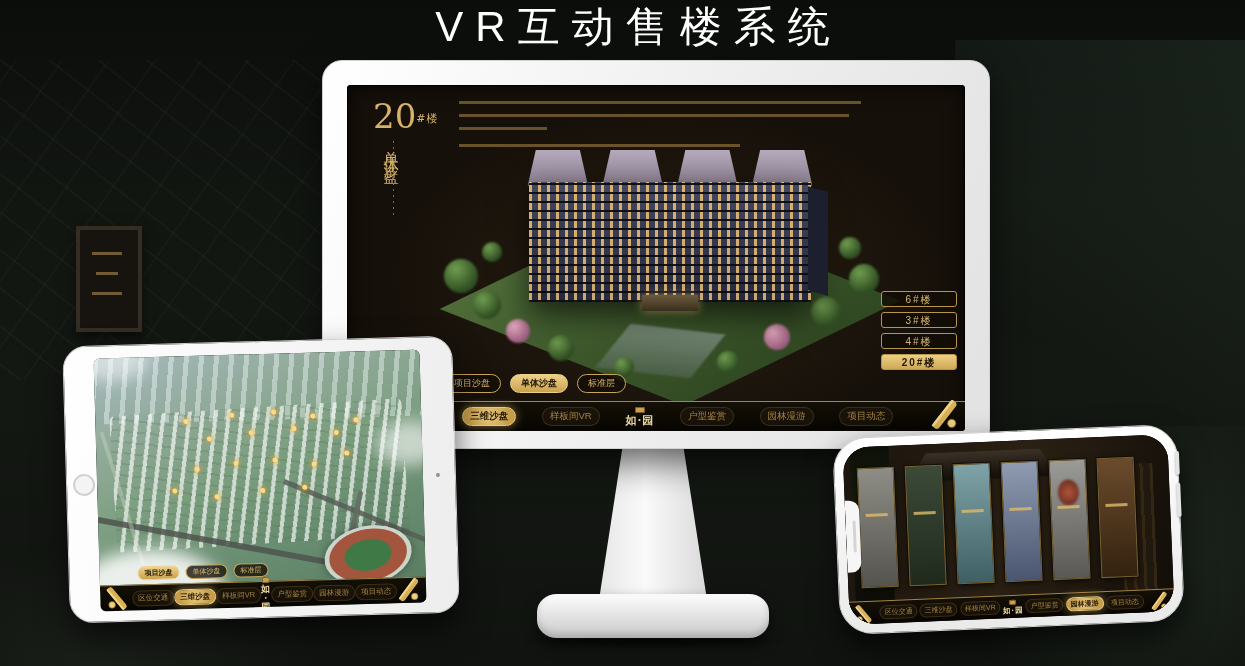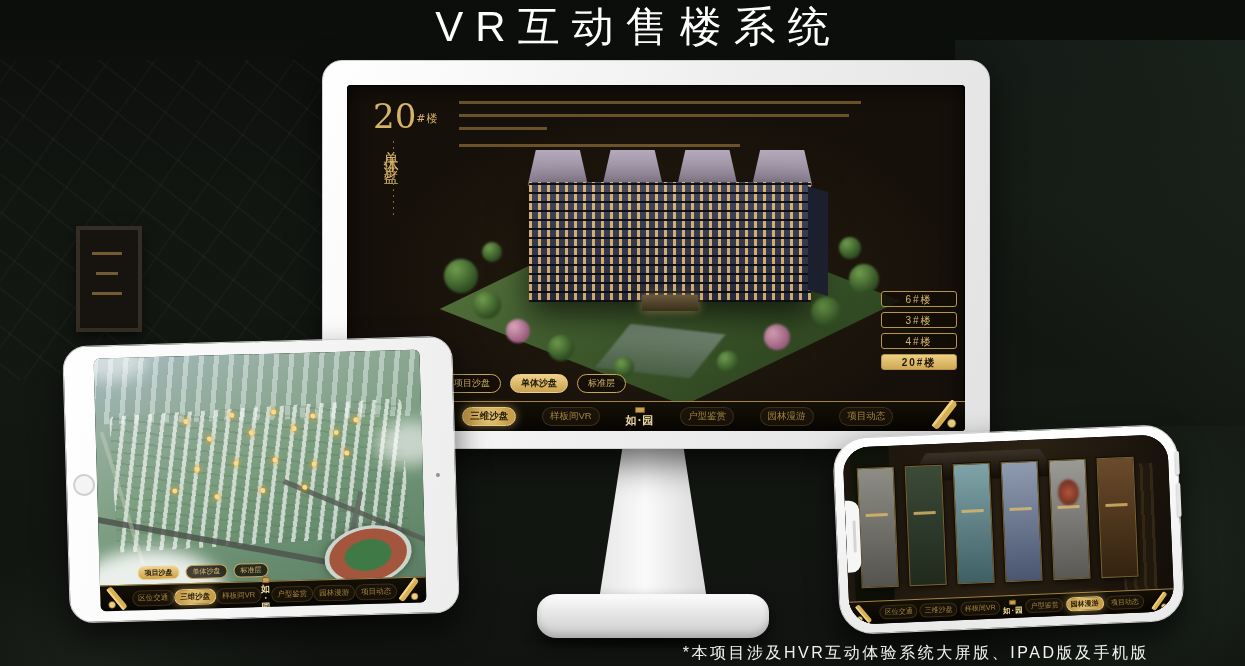--- a/index.html
+++ b/index.html
@@ -406,14 +406,13 @@
               </svg>
           </span>
         </div>
         <div class="notch">
             <i></i>
           </div>
       </div>
     </div>
   </div>
 
-  <p class="footnote">*本项目涉及HVR互动体验系统大屏版、IPAD版及手机版</p>
 </div>
 
 </body></html>

